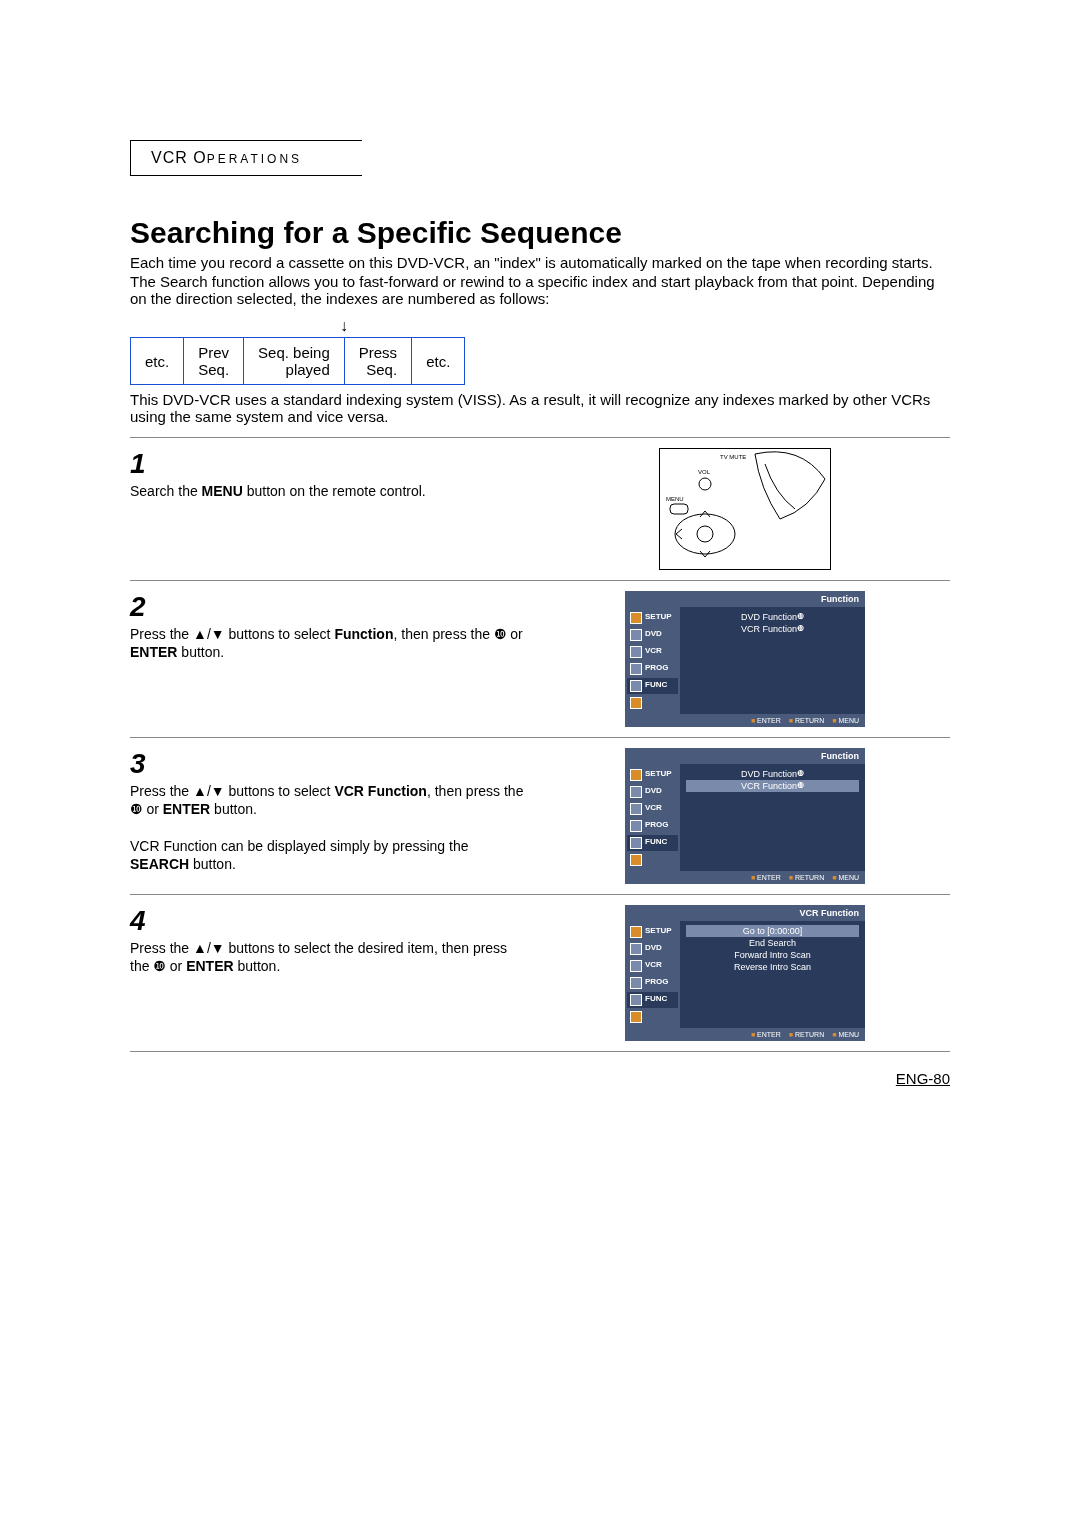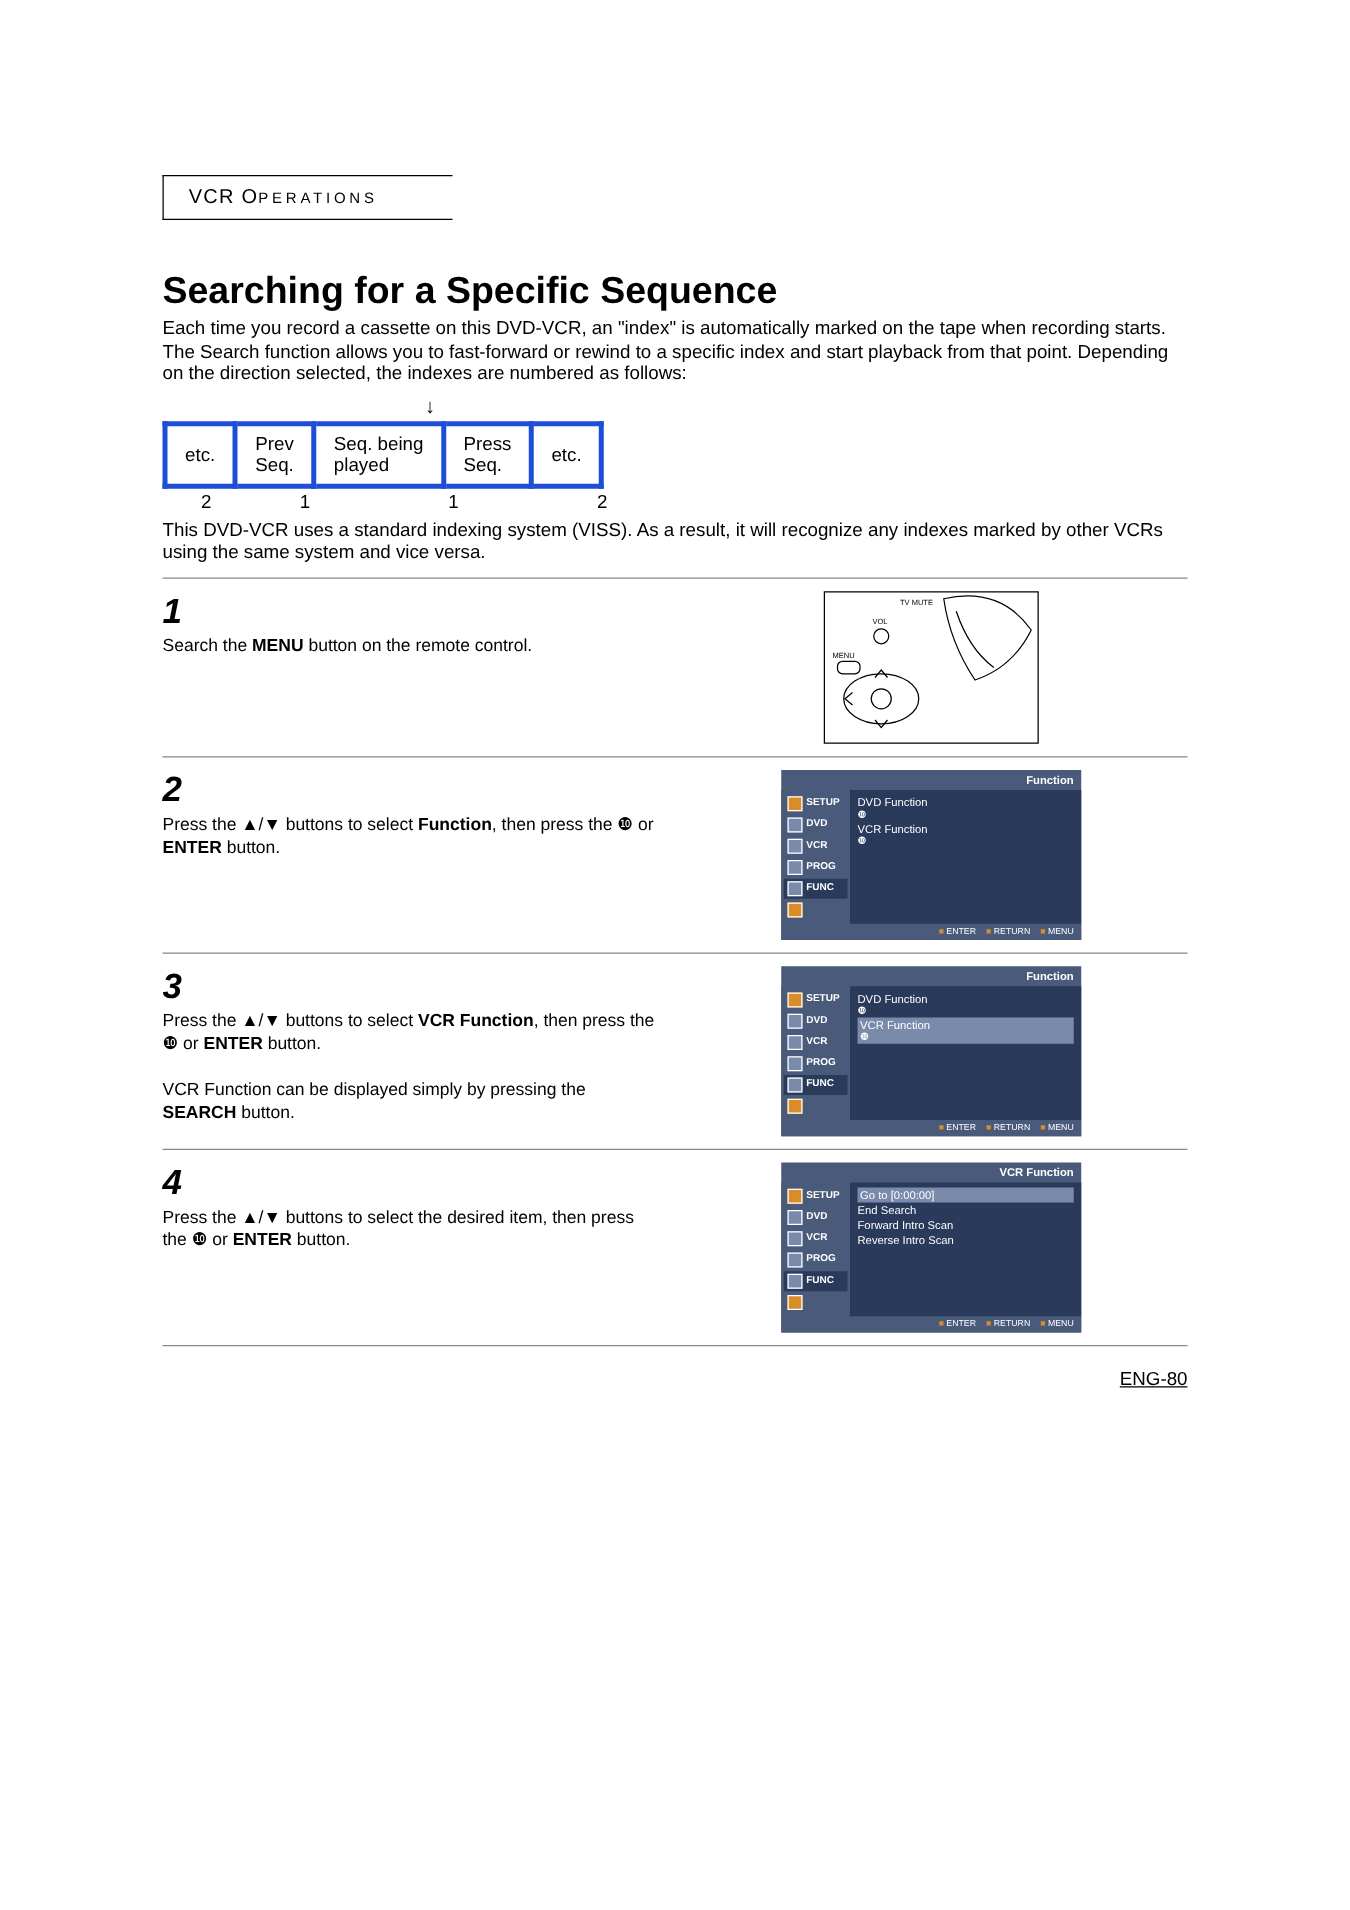--- a/index.html
+++ b/index.html
@@ -48,23 +48,23 @@
     text-align: center;
     width: 420px;
     font-size: 16px;
     font-weight: bold;
   }
   table.seq {
     border-collapse: collapse;
     margin-top: 2px;
   }
   table.seq td {
-    border: 4px solid #1d4ed8;
+    border: 1px solid #1d4ed8;
     padding: 6px 14px;
-    text-align: left;
+    text-align: right;
     font-size: 15px;
   }
   .seq-nums {
     width: 420px;
     margin-top: 2px;
   }
   .seq-nums span {
     display: inline-block;
     text-align: center;
     font-size: 15px;
@@ -154,21 +154,20 @@
     flex: 1;
     background: #2a3a5a;
     padding: 4px 6px;
     position: relative;
   }
   .osd-row {
     display: flex;
     justify-content: center;
     padding: 1px 0;
     font-size: 9px;
-    flex-direction: column;
   }
   .osd-row.hl {
     background: #7a8aaa;
     padding-left: 2px;
     padding-right: 2px;
   }
   .osd-row .tri {
     font-size: 8px;
   }
   .osd-footer {
@@ -225,26 +224,20 @@
           <span>played</span>
         </td>
         <td>
           <span>Press</span><br>
           <span>Seq.</span>
         </td>
         <td>etc.</td>
       </tr>
     </tbody>
       </table>
-    <div class="seq-nums">
-      <span style="width:70px">2</span>
-      <span style="width:80px">1</span>
-      <span style="width:150px">1</span>
-      <span style="width:80px">2</span>
-    </div>
   </div>
 
   <div class="note">
     <p>This DVD-VCR uses a standard indexing system (VISS). As a result, it will recognize any indexes marked by other VCRs using the same system and vice versa.</p>
   </div>
 
   <div class="steps">
 
     <div class="step">
       <div class="step-left">

